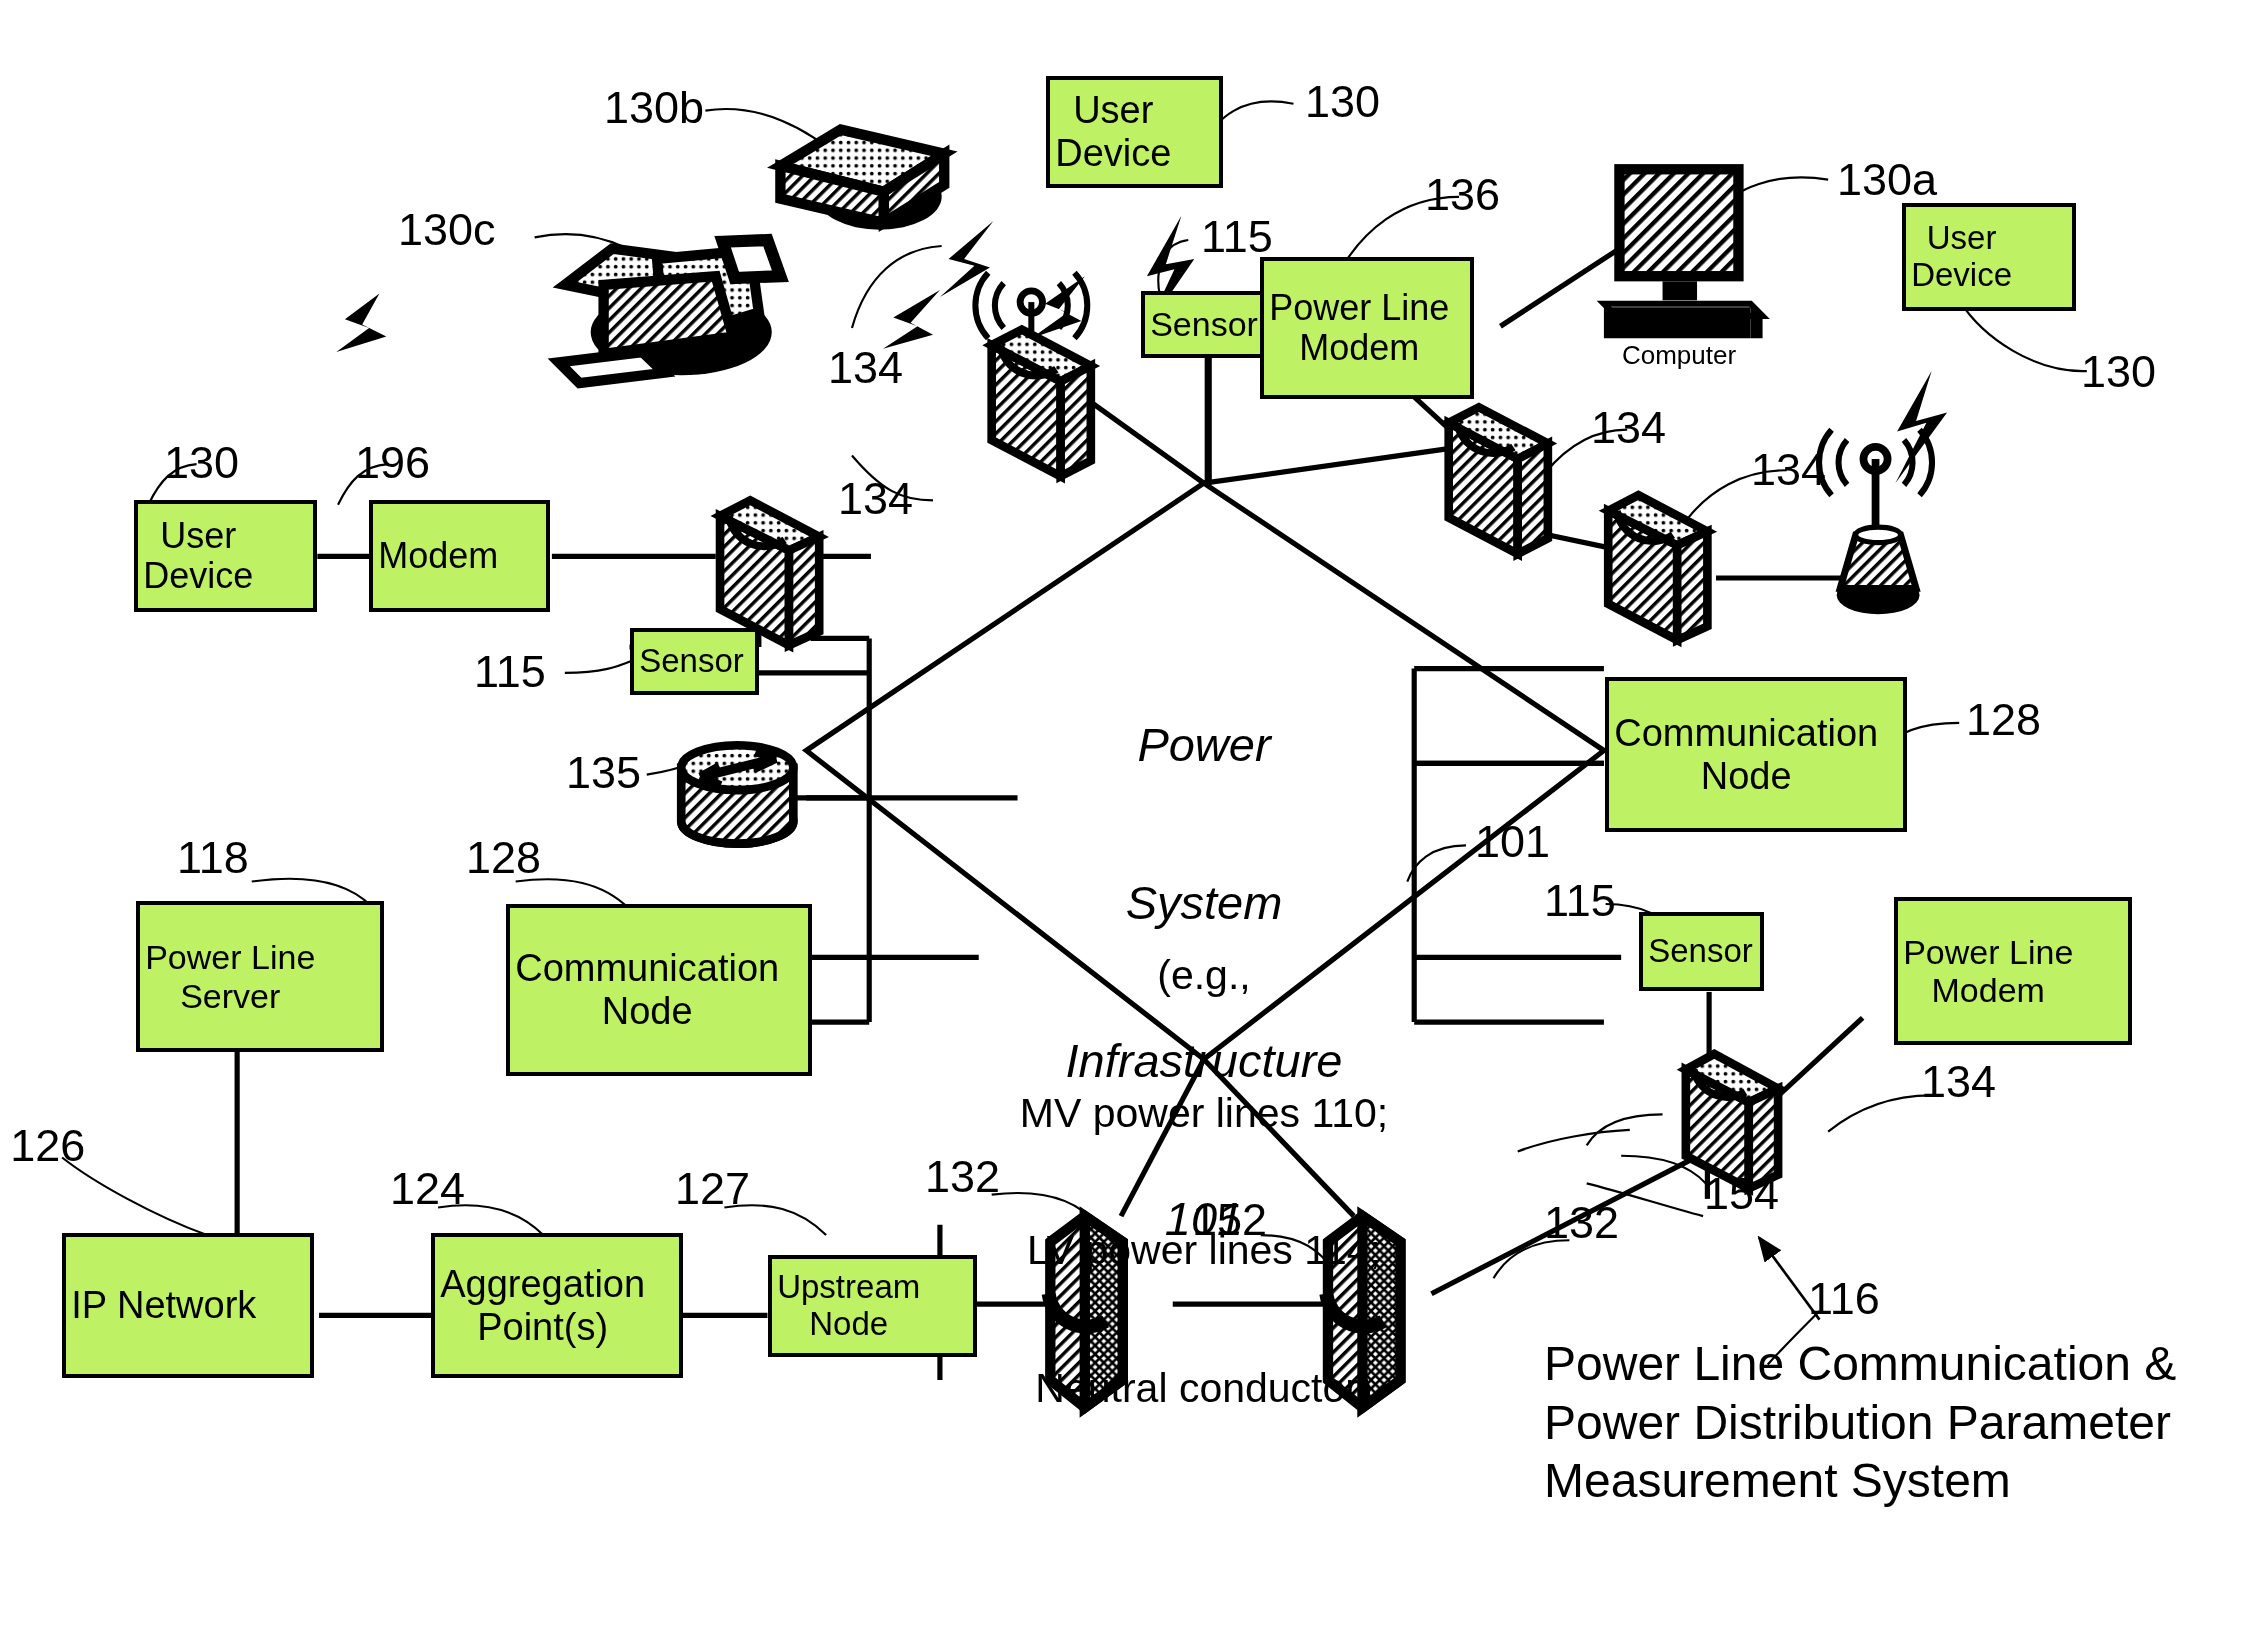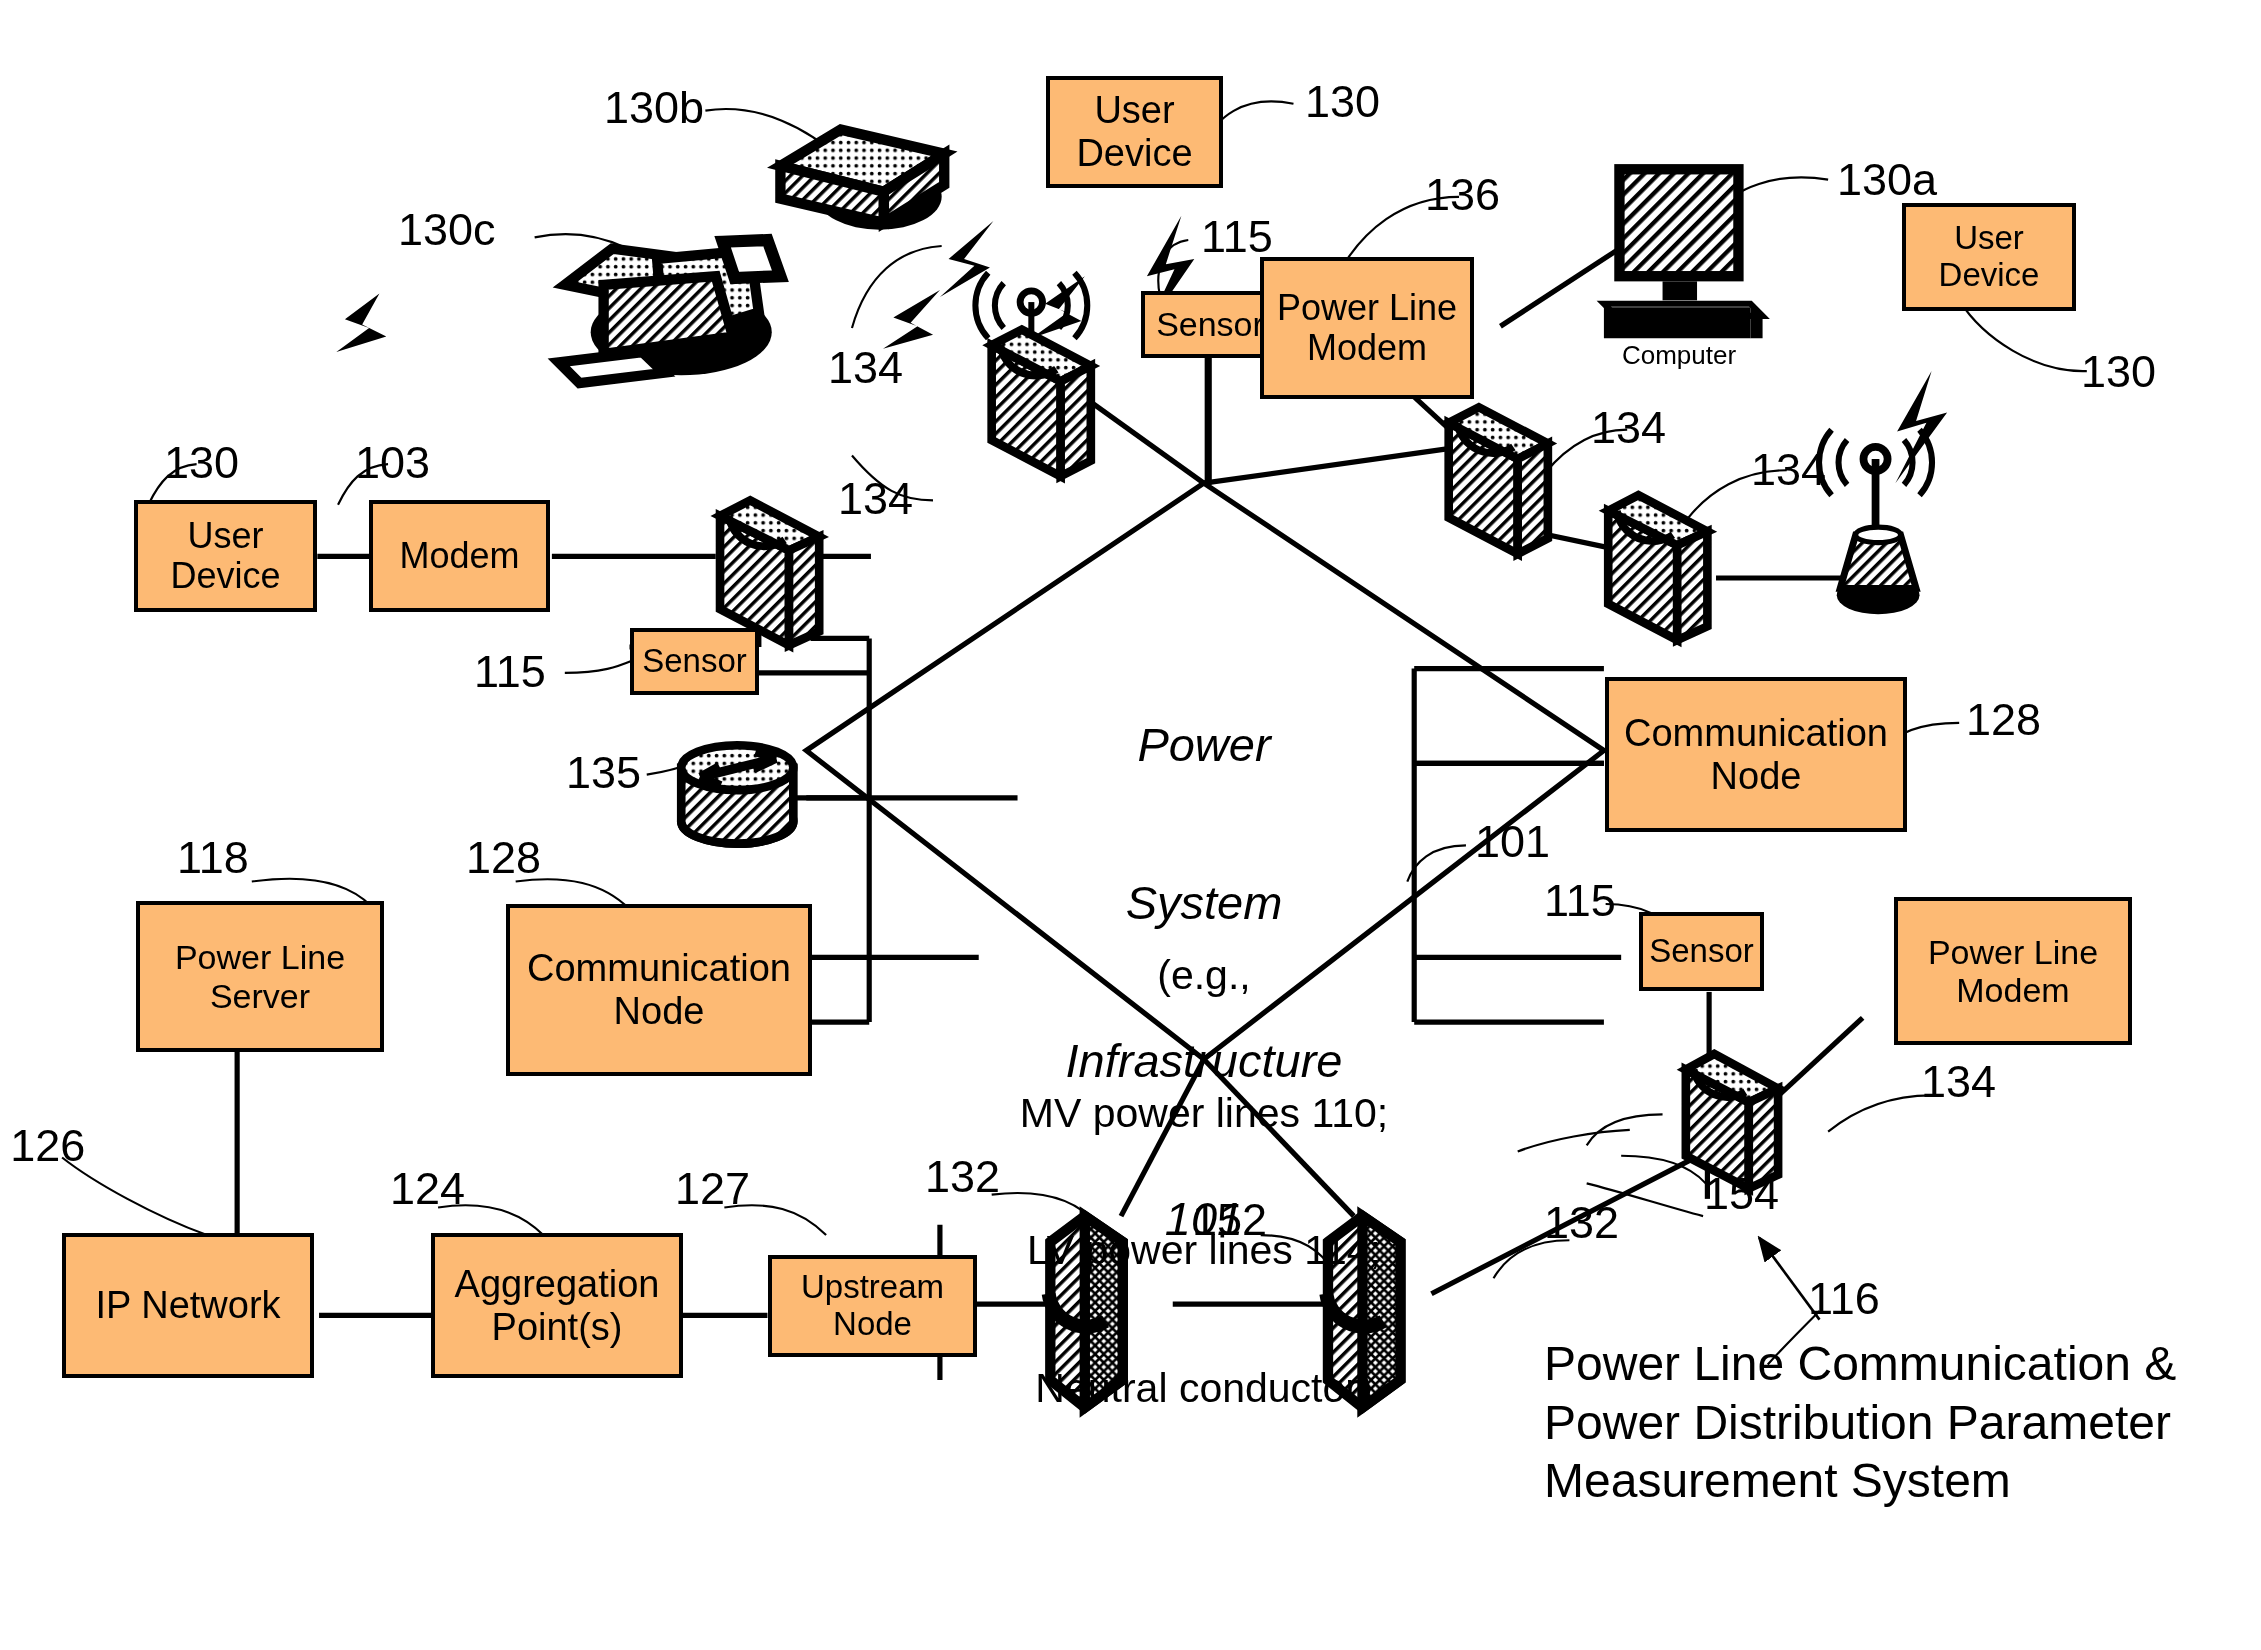--- a/index.html
+++ b/index.html
@@ -1,21 +1,21 @@
 <!DOCTYPE html>
 <html style="font-size:14px"><head>
 <meta charset="utf-8">
 <style>
   html,body{margin:0;padding:0;background:#fff;}
   body{font-family:"Liberation Sans", sans-serif;color:#000;}
   #stage{position:relative;width:2261px;height:1651px;background:#fff;overflow:hidden;}
   svg#canvas{position:absolute;left:0;top:0;width:2261px;height:1651px;}
 
-  .box{position:absolute;border:4.3px solid #000;background:#fdba74;
-       display:flex;align-items:center;justify-content:center;text-align:center;
+  .box{position:absolute;border:4.3px solid #000;background:#bef264;
+       display:flex;align-items:center;text-align:center;
        box-sizing:border-box;line-height:1.12;}
   .box span{display:block;padding:0 5.2px;}
 
   .ref{position:absolute;font-size:45px;line-height:1;white-space:nowrap;}
 
   .ctr-label{position:absolute;text-align:center;line-height:1.12;white-space:pre;}
   .ctr-title{font-size:47px;}
   .ctr-sub{font-size:41px;}
 
   .caption{position:absolute;font-size:48px;line-height:1.22;white-space:pre-line;}
@@ -357,21 +357,21 @@
   <div class="ref" style="left:398px;top:207px;">130c</div>
   <div class="ref" style="left:1305px;top:79px;">130</div>
   <div class="ref" style="left:1201px;top:214px;">115</div>
   <div class="ref" style="left:1425px;top:172px;">136</div>
   <div class="ref" style="left:1837px;top:157px;">130a</div>
   <div class="ref" style="left:2081px;top:349px;">130</div>
   <div class="ref" style="left:828px;top:345px;">134</div>
   <div class="ref" style="left:1591px;top:405px;">134</div>
   <div class="ref" style="left:1751px;top:447px;">134</div>
   <div class="ref" style="left:164px;top:440px;">130</div>
-  <div class="ref" style="left:355px;top:440px;">103</div>
+  <div class="ref" style="left:355px;top:440px;">196</div>
   <div class="ref" style="left:838px;top:476px;">134</div>
   <div class="ref" style="left:474px;top:649px;">115</div>
   <div class="ref" style="left:522px;top:750px;margin-left:44px;">135</div>
   <div class="ref" style="left:1966px;top:697px;">128</div>
   <div class="ref" style="left:1475px;top:819px;">101</div>
   <div class="ref" style="left:1544px;top:878px;">115</div>
   <div class="ref" style="left:177px;top:835px;">118</div>
   <div class="ref" style="left:466px;top:835px;">128</div>
   <div class="ref" style="left:10.3px;top:1123px;">126</div>
   <div class="ref" style="left:390px;top:1166px;">124</div>

